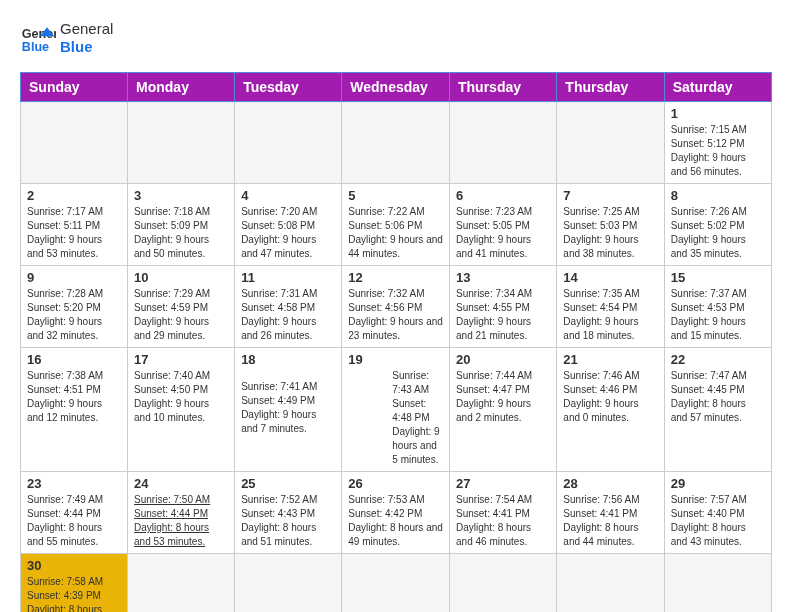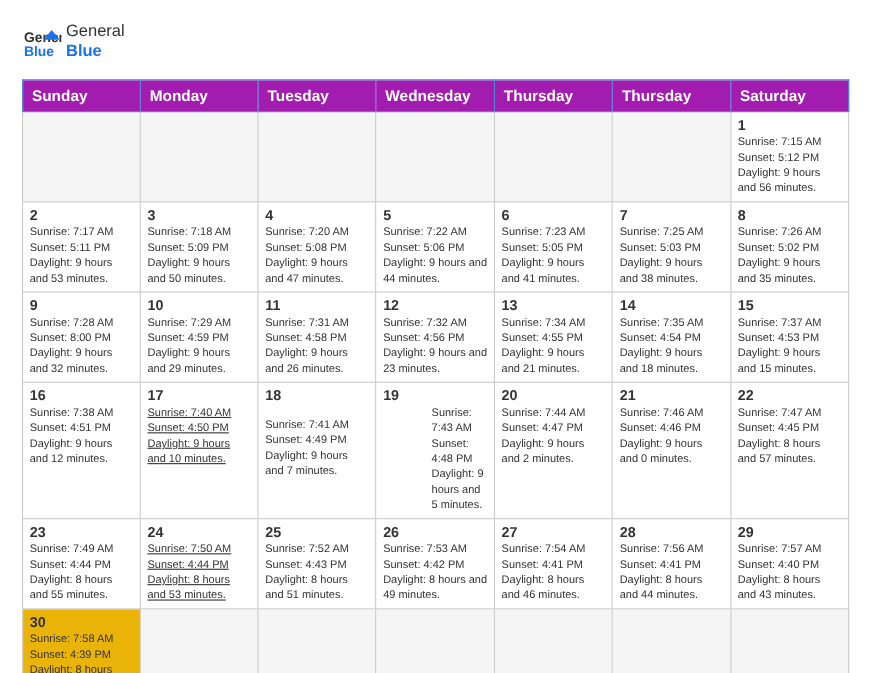--- a/index.html
+++ b/index.html
@@ -171,21 +171,21 @@
           <span class="day-number">8</span>
           <div class="day-info" style="white-space: pre-line;">Sunrise: 7:26 AM
 Sunset: 5:02 PM
 Daylight: 9 hours and 35 minutes.</div>
         </td>
       </tr>
       <tr>
         <td>
           <span class="day-number">9</span>
           <div class="day-info" style="white-space: pre-line;">Sunrise: 7:28 AM
-Sunset: 8:00 PM
+Sunset: 5:20 PM
 Daylight: 9 hours and 32 minutes.</div>
         </td>
         <td>
           <span class="day-number">10</span>
           <div class="day-info" style="white-space: pre-line;">Sunrise: 7:29 AM
 Sunset: 4:59 PM
 Daylight: 9 hours and 29 minutes.</div>
         </td>
         <td>
           <span class="day-number">11</span>
@@ -220,21 +220,21 @@
       </tr>
       <tr>
         <td>
           <span class="day-number">16</span>
           <div class="day-info" style="white-space: pre-line;">Sunrise: 7:38 AM
 Sunset: 4:51 PM
 Daylight: 9 hours and 12 minutes.</div>
         </td>
         <td>
           <span class="day-number">17</span>
-          <div class="day-info" style="white-space: pre-line; text-decoration: underline;">Sunrise: 7:40 AM
+          <div class="day-info" style="white-space: pre-line;">Sunrise: 7:40 AM
 Sunset: 4:50 PM
 Daylight: 9 hours and 10 minutes.</div>
         </td>
         <td>
           <span class="day-number">18</span>
           <div class="day-info" style="white-space: pre-line; margin-top: 13px;">Sunrise: 7:41 AM
 Sunset: 4:49 PM
 Daylight: 9 hours and 7 minutes.</div>
         </td>
         <td>

